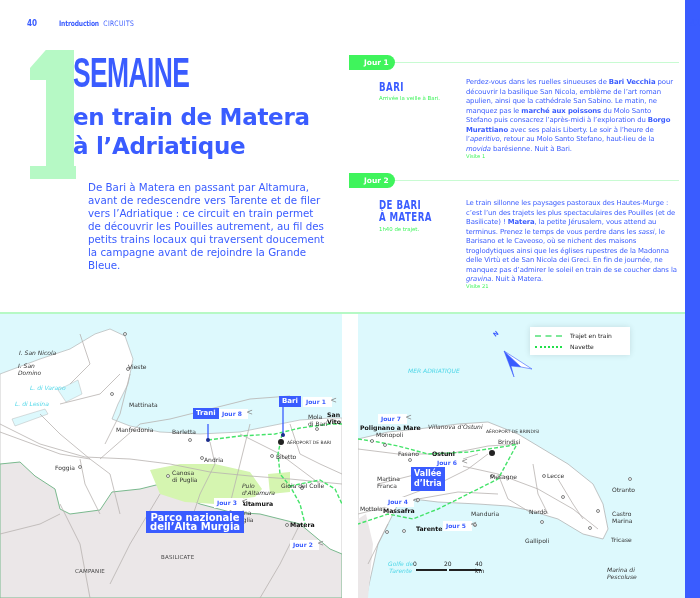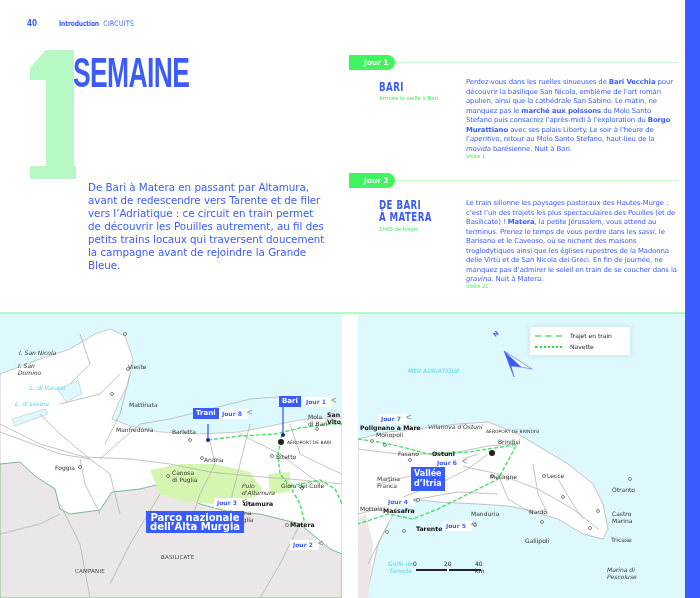--- a/index.html
+++ b/index.html
@@ -78,20 +78,22 @@
   <span class="sec">CIRCUITS</span>
 </div>
 
 <div class="big-one">
   <div class="flag"></div>
   <div class="stem"></div>
 </div>
 <div class="one-foot"></div>
 <div class="title-semaine">SEMAINE</div>
 <div class="title-sub">
+  <div>en train de Matera</div>
+  <div>à l’Adriatique</div>
 </div>
 
 <p class="intro">De Bari à Matera en passant par Altamura, avant de redescendre vers Tarente et de filer vers l’Adriatique : ce circuit en train permet de découvrir les Pouilles autrement, au fil des petits trains locaux qui traversent doucement la campagne avant de rejoindre la Grande Bleue.</p>
 
 <div class="day-block" style="top:55px;">
   <div class="day-tag">Jour 1</div>
   <div class="day-rule"></div>
   <div class="day-place" style="top:26px;">BARI</div>
   <div class="day-note" style="top:40px;">Arrivée la veille à Bari.</div>
   <div class="day-text" style="top:23px;">

